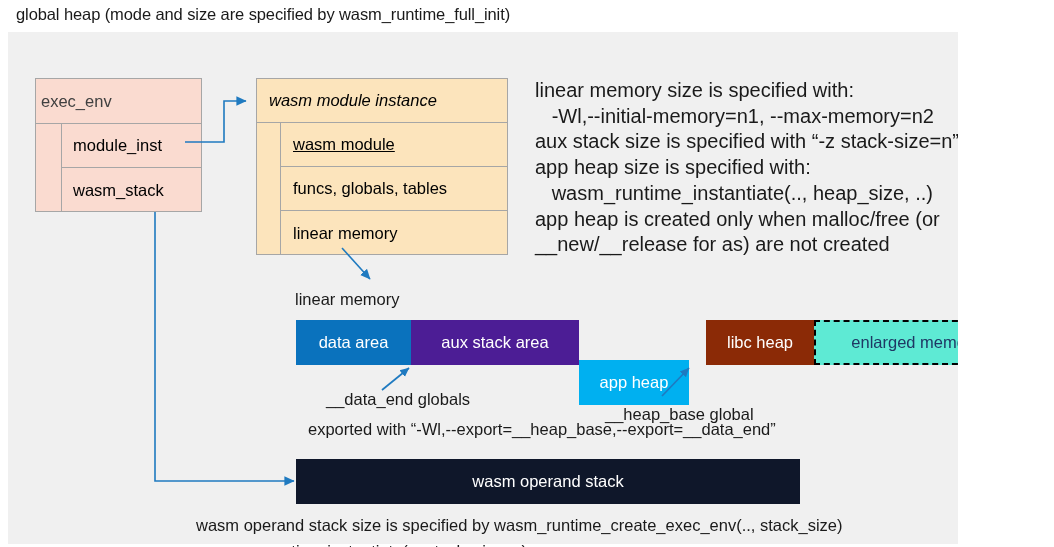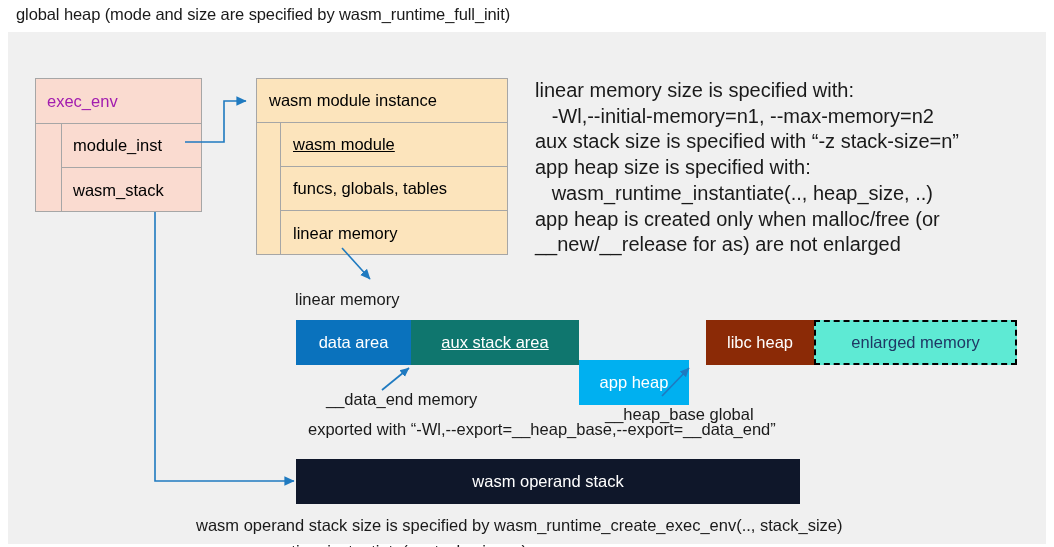--- a/index.html
+++ b/index.html
@@ -6,21 +6,21 @@
     margin: 0;
     padding: 0;
     background: #ffffff;
   }
   body {
     font-family: "Liberation Sans", sans-serif;
     -webkit-font-smoothing: antialiased;
   }
   #root {
     position: relative;
-    width: 1054px;
+    width: 958px;
     height: 547px;
     background: #ffffff;
     overflow: hidden;
   }
 
   
   .title {
     position: absolute;
     left: 16px;
     top: 5px;
@@ -57,23 +57,23 @@
   }
   .execenv-header {
     position: absolute;
     left: 0; top: 0;
     width: 165px;
     height: 45px;
     box-sizing: border-box;
     border-bottom: 1px solid #a6a6a6;
     display: flex;
     align-items: center;
-    padding-left: 11px;
-    font-size: 16.5px;
-    color: #a21caf;
+    padding-left: 5px;
+    font-size: 16.5px;
+    color: #404040;
   }
   .execenv-gutter {
     position: absolute;
     left: 0;
     top: 45px;
     width: 26px;
     height: 87px;
     border-right: 1px solid #a6a6a6;
     box-sizing: border-box;
   }
@@ -106,20 +106,21 @@
     left: 0; top: 0;
     width: 250px;
     height: 44px;
     box-sizing: border-box;
     border-bottom: 1px solid #a6a6a6;
     display: flex;
     align-items: center;
     padding-left: 12px;
     font-size: 16.5px;
     color: #000;
+    font-style: italic;
   }
   .wmi-gutter {
     position: absolute;
     left: 0;
     top: 44px;
     width: 24px;
     height: 131px;
     border-right: 1px solid #a6a6a6;
     box-sizing: border-box;
   }
@@ -247,33 +248,33 @@
     </div>
 
     <div class="box wmi-outer" style="background: rgb(252, 228, 188);">
       <div class="wmi-header">wasm module instance</div>
       <div class="wmi-gutter"></div>
       <div class="wmi-row r1">wasm module</div>
       <div class="wmi-row r2">funcs, globals, tables</div>
       <div class="wmi-row r3">linear memory</div>
     </div>
 
-    <div class="notes"><div>linear memory size is specified with:</div><div>   -Wl,--initial-memory=n1, --max-memory=n2</div><div>aux stack size is specified with “-z stack-size=n”</div><div>app heap size is specified with:</div><div>   wasm_runtime_instantiate(.., heap_size, ..)</div><div>app heap is created only when malloc/free (or</div><div>__new/__release for as) are not enlarged</div></div>
+    <div class="notes"><div>linear memory size is specified with:</div><div>   -Wl,--initial-memory=n1, --max-memory=n2</div><div>aux stack size is specified with “-z stack-size=n”</div><div>app heap size is specified with:</div><div>   wasm_runtime_instantiate(.., heap_size, ..)</div><div>app heap is created only when malloc/free (or</div><div>__new/__release for as) are not created</div></div>
 
     <div class="lm-caption">linear memory</div>
 
     <div class="membar">
       <div class="seg" style="width: 115px; background: rgb(10, 114, 189); color: rgb(255, 255, 255);">data area</div>
-      <div class="seg" style="width: 168px; background: #0f766e; color: rgb(255, 255, 255); text-decoration: underline;">aux stack area</div>
+      <div class="seg" style="width: 168px; background: #4c1d95; color: rgb(255, 255, 255);">aux stack area</div>
       <div class="seg" style="width: 110px; background: rgb(0, 176, 240); color: rgb(255, 255, 255); margin-top: 40px;">app heap</div>
       <div class="seg" style="width: 108px; background: rgb(139, 42, 6); color: rgb(255, 255, 255); margin-left: 17px;">libc heap</div>
       <div class="seg enlarged" style="width: 203px; background: #5eead4; border-color: rgb(0, 0, 0); color: rgb(31, 56, 100);">enlarged memory</div>
     </div>
 
-    <div class="ptr-label lbl-data-end">__data_end memory</div>
+    <div class="ptr-label lbl-data-end">__data_end globals</div>
     <div class="ptr-label lbl-heap-base">__heap_base global</div>
     <div class="ptr-label lbl-exported">exported with “-Wl,--export=__heap_base,--export=__data_end”</div>
 
     <div class="opstack" style="background: #0f172a;">wasm operand stack</div>
 
     <div class="bottom-note"><div>wasm operand stack size is specified by wasm_runtime_create_exec_env(.., stack_size)</div><div>or wasm_runtine_instantiate(.., stack_size, ..)</div></div>
 
     <svg class="connectors" viewBox="0 0 1054 547" xmlns="http://www.w3.org/2000/svg">
       <defs>
         <marker id="arrowBlue" markerWidth="7" markerHeight="7" refX="6" refY="3.5" orient="auto" markerUnits="strokeWidth">

